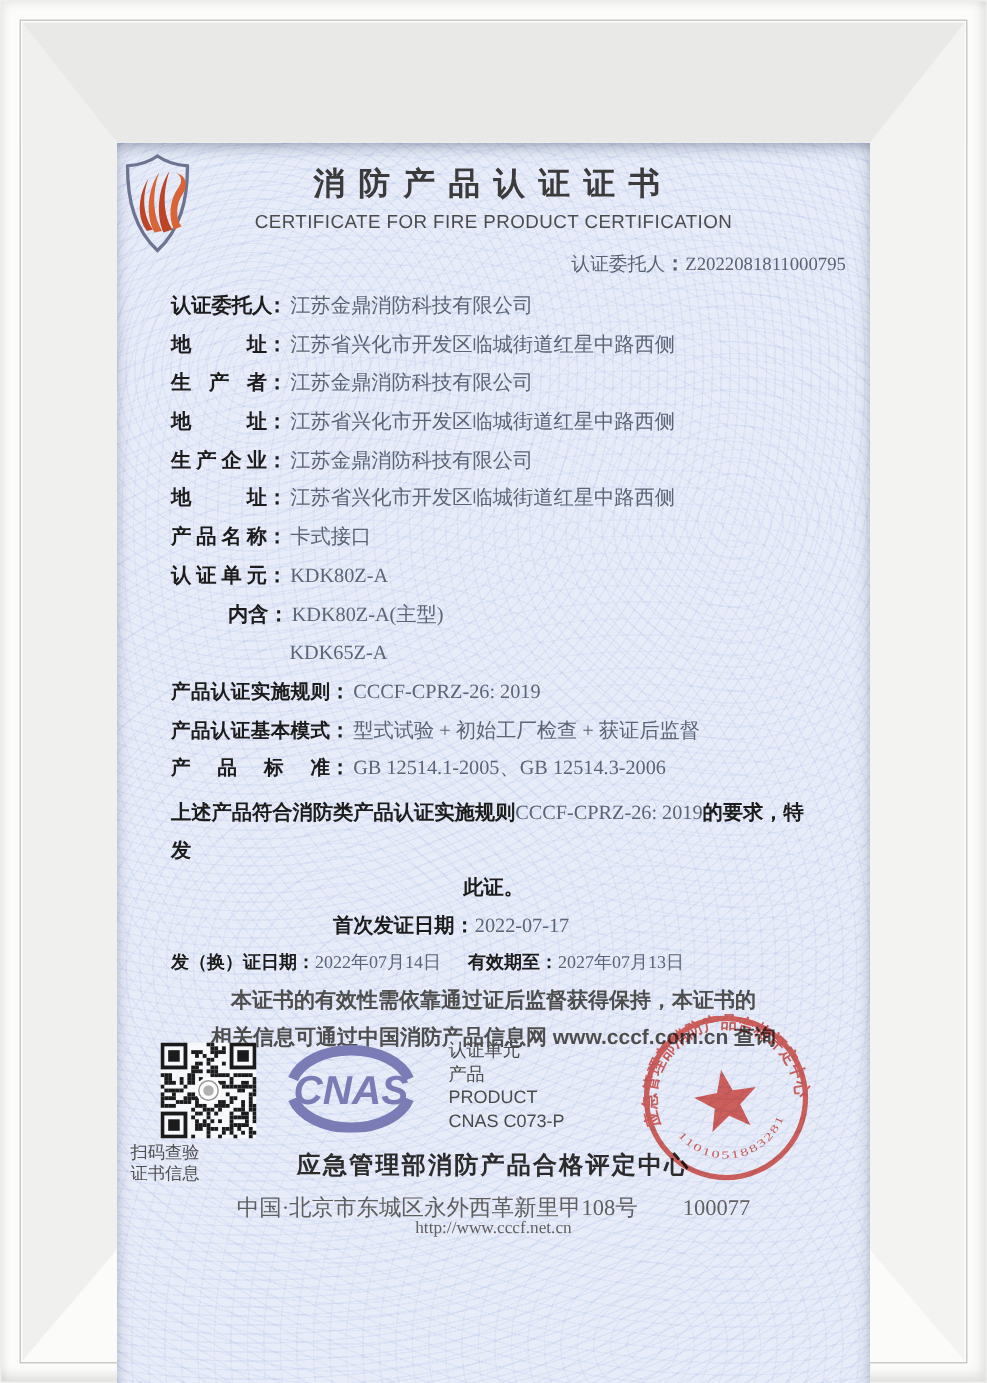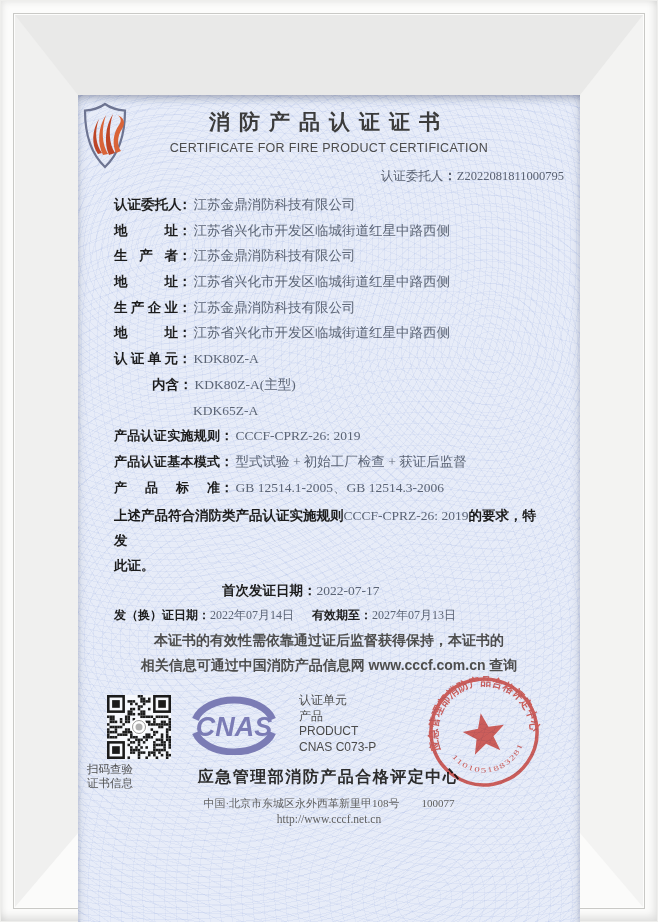--- a/index.html
+++ b/index.html
@@ -44,21 +44,21 @@
        font-family:"Liberation Sans",sans-serif;color:#1c1c1c;
        text-align:justify;text-align-last:justify;vertical-align:baseline;}
   .lbl.wide{width:106px;font-size:13px;}
   .row.inner{padding-left:38px;}
   .row.inner .lbl{width:27px;}
   .row.cont{padding-left:77px;}
   .cl{font-weight:bold;font-size:13.5px;font-family:"Liberation Sans",sans-serif;}
   .val{font-size:13.5px;color:#5b6475;margin-left:2px;}
 
   .statement{margin:4px 36px 0;line-height:25px;font-size:13.5px;}
-  .statement .b{font-weight:bold;font-family:"Liberation Sans",sans-serif;color:#1c1c1c;}
+  .statement .b{font-weight:bold;font-family:"Liberation Sans",sans-serif;color:#1c1c1c;text-align:center;}
   .statement .v{color:#5b6475;}
 
   .first-issue{margin:0 0 0 144px;height:25px;line-height:25px;font-size:13.5px;}
   .dates{margin:0 36px;height:25px;line-height:25px;font-size:12px;white-space:nowrap;}
   .blbl{font-weight:bold;font-family:"Liberation Sans",sans-serif;color:#1c1c1c;}
   .dval{color:#5b6475;}
   .gap{display:inline-block;width:18px;}
   .notice{text-align:center;height:25px;line-height:25px;font-size:14px;
           color:#4e4e4e;font-weight:bold;font-family:"Liberation Sans",sans-serif;}
 
@@ -71,21 +71,21 @@
   .accred{position:absolute;left:221px;top:598px;font-size:12px;line-height:15.5px;
           color:#4a4a4a;font-family:"Liberation Sans",sans-serif;}
   .issuer{position:absolute;left:336px;top:629px;font-size:14px;font-weight:bold;
           letter-spacing:1px;color:#6b4a44;z-index:1;}
   .stamp{position:absolute;left:346px;top:577px;z-index:2;opacity:.88;
          mix-blend-mode:multiply;}
   .agency{position:absolute;left:0;right:0;top:672px;text-align:center;font-size:16px;
           font-weight:bold;letter-spacing:1.5px;color:#2c2c2c;
           font-family:"Liberation Sans",sans-serif;}
   .address{position:absolute;left:0;right:0;top:701px;text-align:center;
-           font-size:11px;color:#5f5f5f;}
+           font-size:15px;color:#5f5f5f;}
   .website{position:absolute;left:0;right:0;top:718px;text-align:center;
            font-size:11.5px;color:#5f5f5f;}
 </style>
 </head>
 <body>
 
 <div class="photo">
   <div class="groove"></div>
   <div class="mat"></div>
 
@@ -103,20 +103,21 @@
     <div class="subtitle">CERTIFICATE FOR FIRE PRODUCT CERTIFICATION</div>
     <div class="certno"><span>认证委托人</span><span class="cl">：</span><span>Z2022081811000795</span></div>
 
     <div class="rows">
       <div class="row"><span class="lbl">认证委托人</span><span class="cl">：</span><span class="val">江苏金鼎消防科技有限公司</span></div>
       <div class="row"><span class="lbl">地址</span><span class="cl">：</span><span class="val">江苏省兴化市开发区临城街道红星中路西侧</span></div>
       <div class="row"><span class="lbl">生产者</span><span class="cl">：</span><span class="val">江苏金鼎消防科技有限公司</span></div>
       <div class="row"><span class="lbl">地址</span><span class="cl">：</span><span class="val">江苏省兴化市开发区临城街道红星中路西侧</span></div>
       <div class="row"><span class="lbl">生产企业</span><span class="cl">：</span><span class="val">江苏金鼎消防科技有限公司</span></div>
       <div class="row"><span class="lbl">地址</span><span class="cl">：</span><span class="val">江苏省兴化市开发区临城街道红星中路西侧</span></div>
+      <div class="row"><span class="lbl">产品名称</span><span class="cl">：</span><span class="val">卡式接口</span></div>
       <div class="row"><span class="lbl">认证单元</span><span class="cl">：</span><span class="val">KDK80Z-A</span></div>
       <div class="row inner"><span class="lbl">内含</span><span class="cl">：</span><span class="val">KDK80Z-A(主型)</span></div>
       <div class="row cont"><span class="val">KDK65Z-A</span></div>
       <div class="row"><span class="lbl wide">产品认证实施规则</span><span class="cl">：</span><span class="val">CCCF-CPRZ-26: 2019</span></div>
       <div class="row"><span class="lbl wide">产品认证基本模式</span><span class="cl">：</span><span class="val">型式试验 + 初始工厂检查 + 获证后监督</span></div>
       <div class="row"><span class="lbl wide">产品标准</span><span class="cl">：</span><span class="val">GB 12514.1-2005、GB 12514.3-2006</span></div>
     </div>
 
     <div class="statement">
       <div><span class="b">上述产品符合消防类产品认证实施规则</span><span class="v">CCCF-CPRZ-26: 2019</span><span class="b">的要求，特发</span></div>

